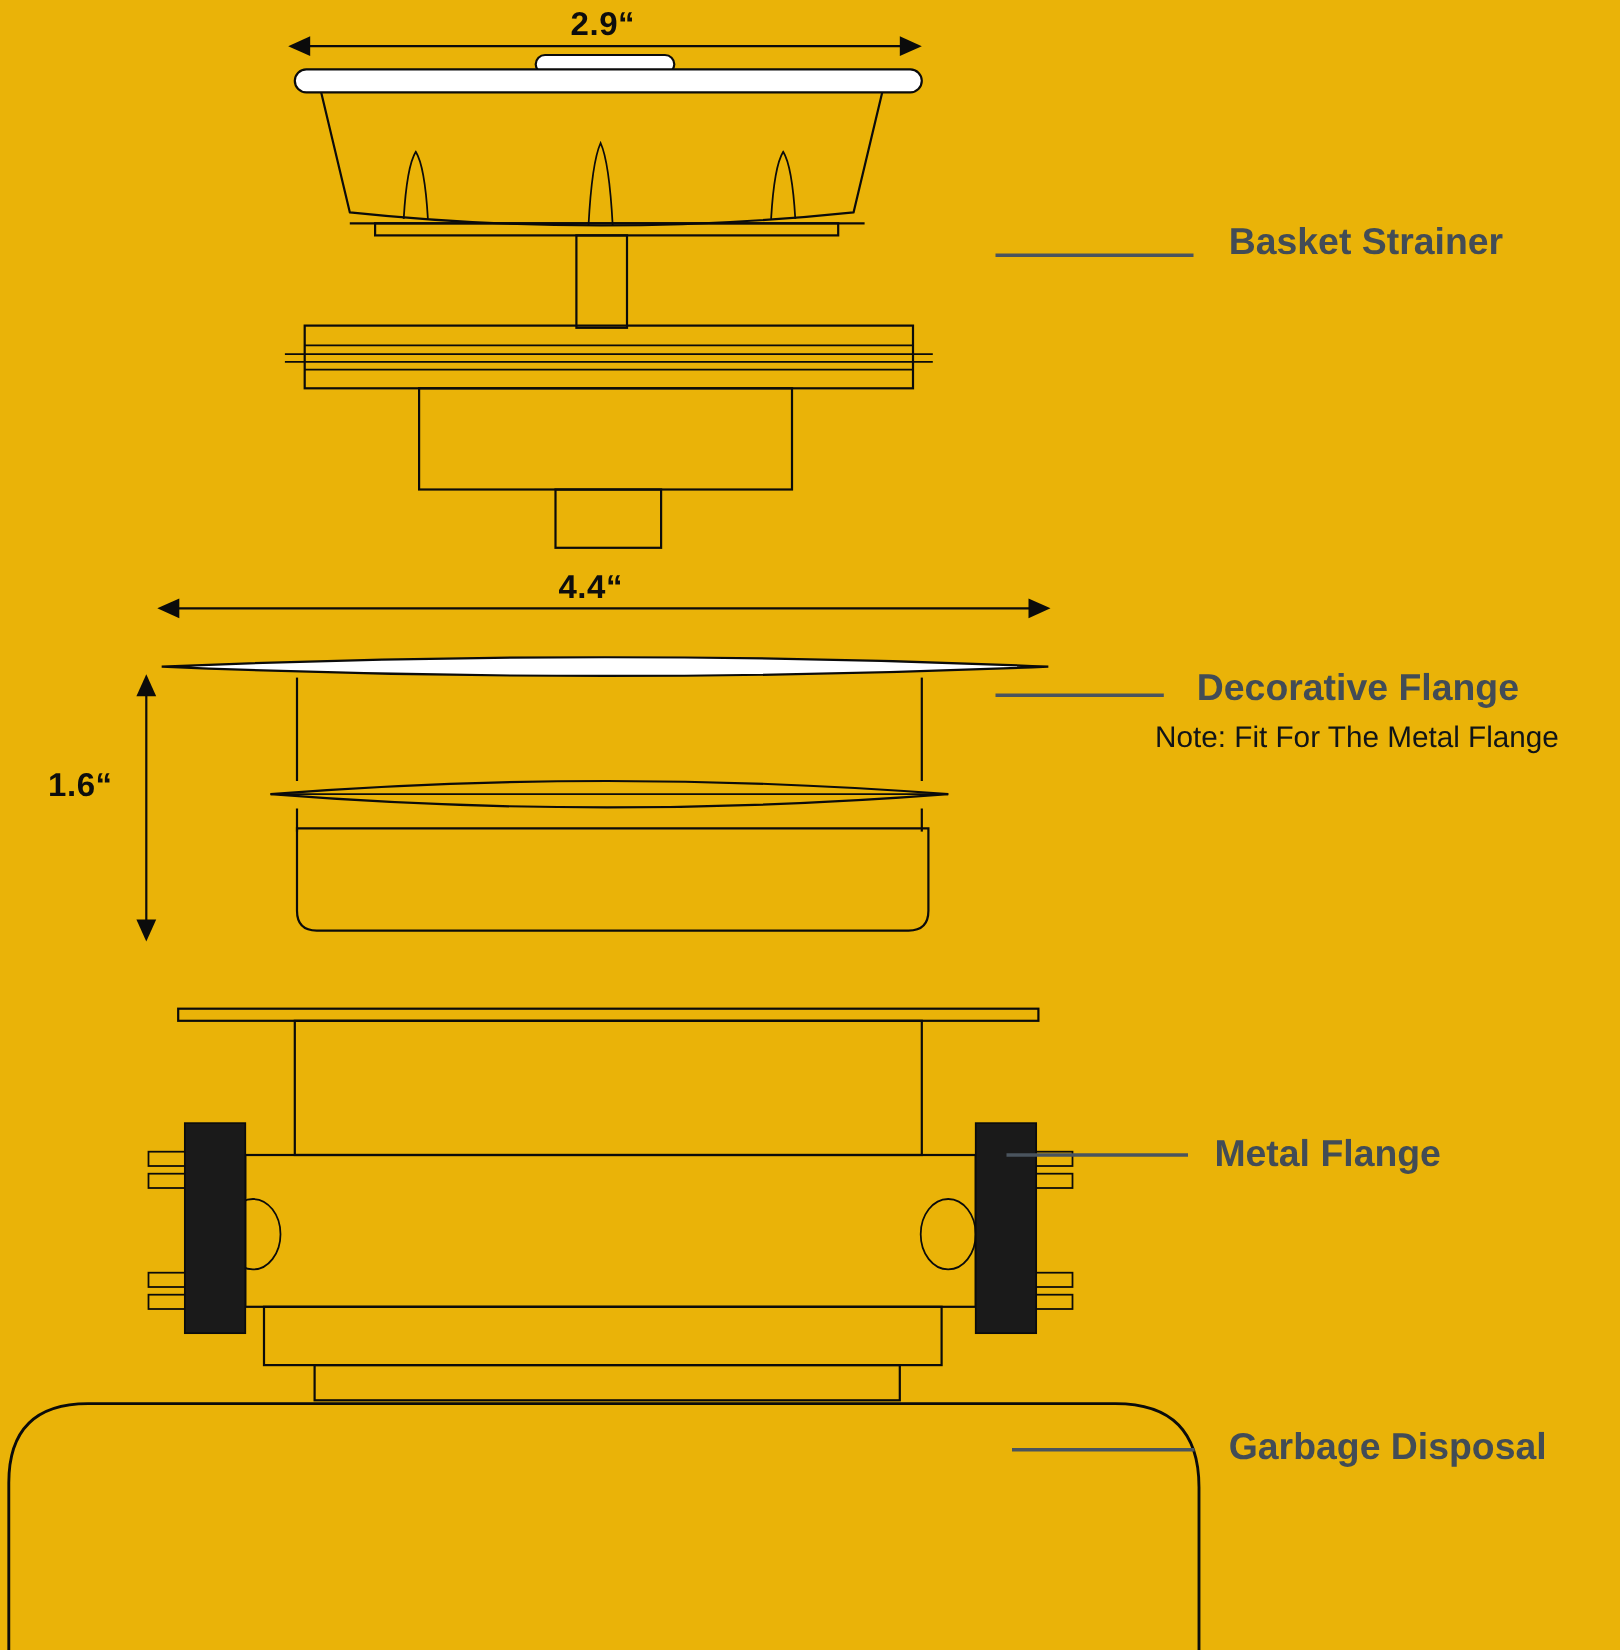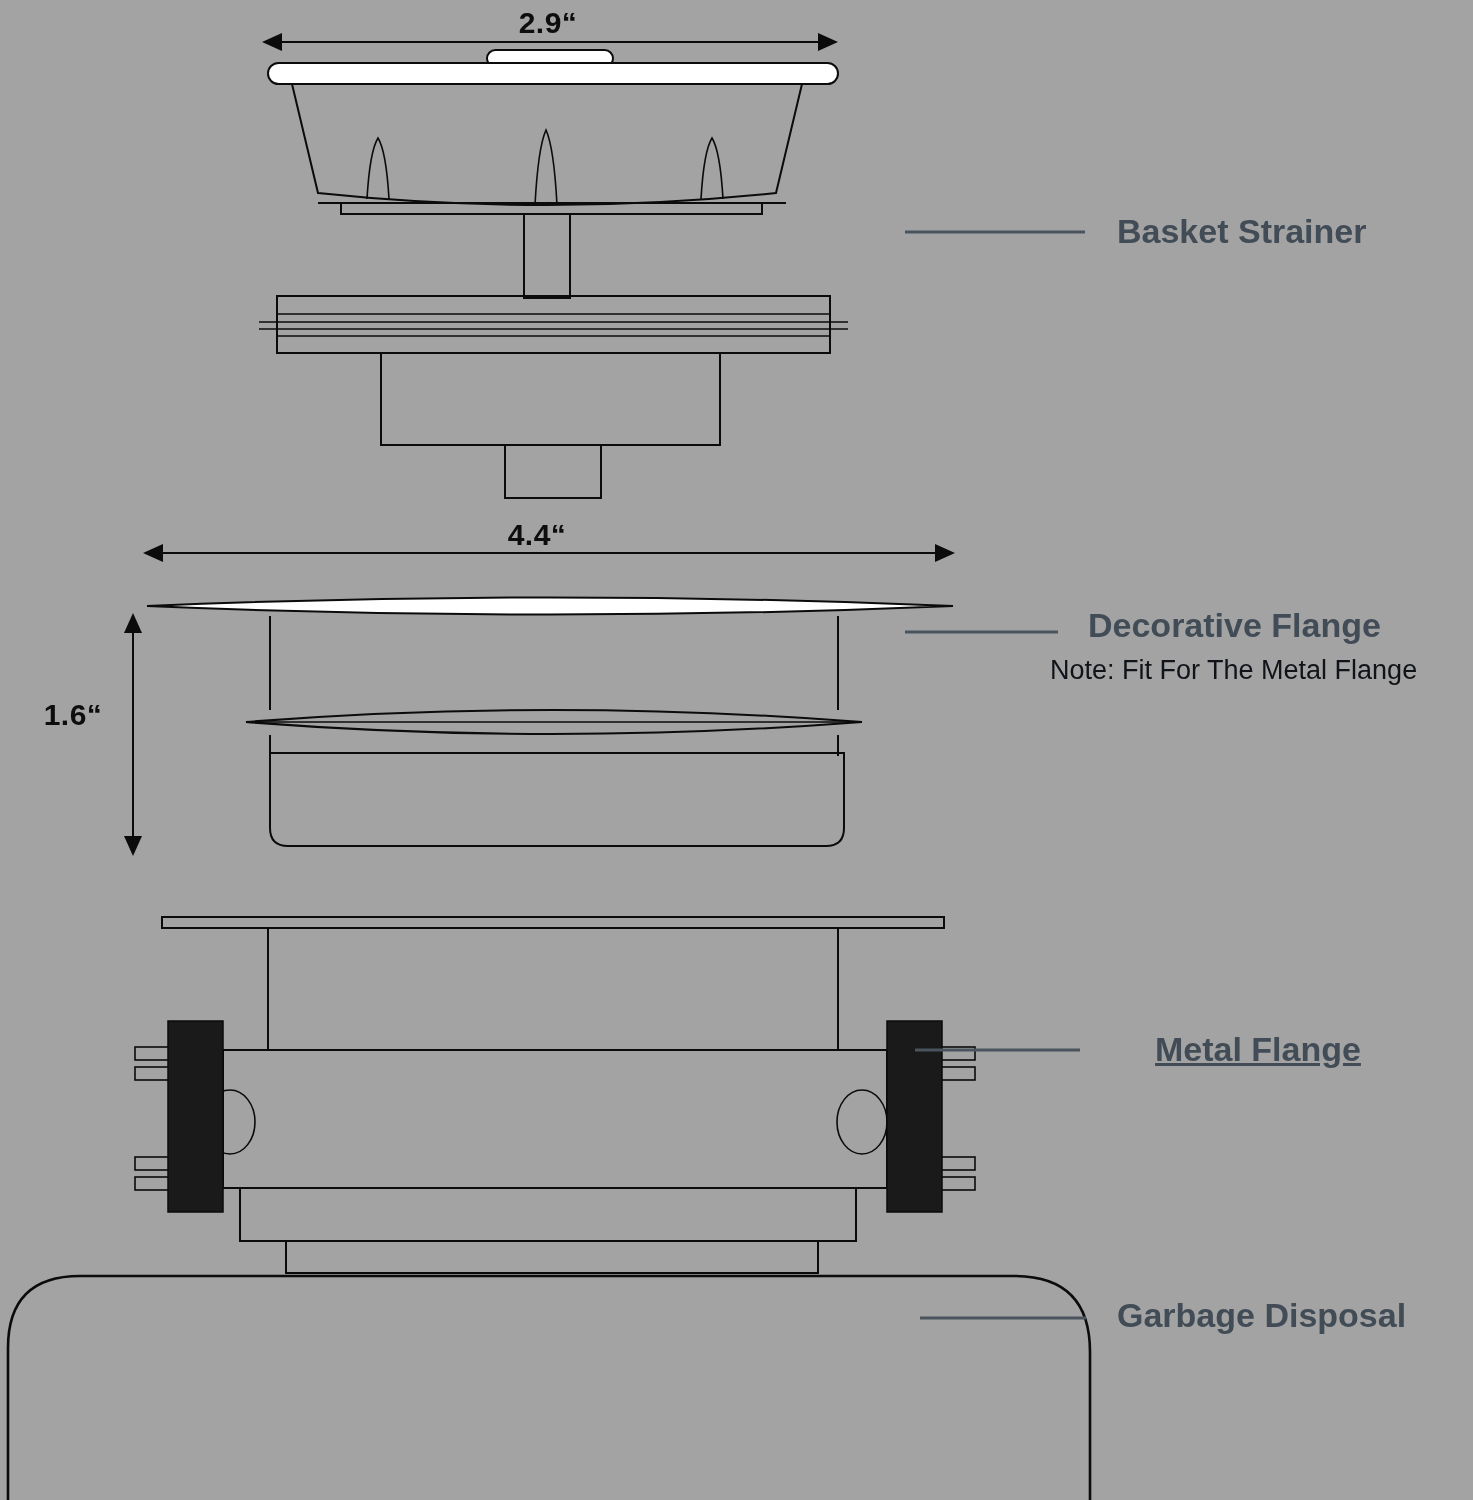--- a/index.html
+++ b/index.html
@@ -1,20 +1,20 @@
 <!DOCTYPE html>
 <html style="--line-color: #0b0b0b; --label-color: #424c56; --leader-color: #4a545e; --black-fill: #1a1a1a;"><head>
 <meta charset="utf-8">
 <style>
   html,body{margin:0;padding:0;background:#ffffff;}
   .canvas{
     position:relative;
     width:1473px;
     height:1500px;
-    background:#a3a3a3;
+    background:#eab308;
     font-family:"Liberation Sans", sans-serif;
     overflow:hidden;
   }
   .art{position:absolute;left:0;top:0;width:1473px;height:1500px;}
 
   .ln{fill:none;stroke:var(--line-color,#0b0b0b);stroke-width:2;}
   .lnthin{fill:none;stroke:var(--line-color,#0b0b0b);stroke-width:1.6;}
   .white{fill:#ffffff;stroke:var(--line-color,#0b0b0b);stroke-width:2;}
   .blk{fill:var(--black-fill,#1a1a1a);stroke:var(--line-color,#0b0b0b);stroke-width:1.5;}
   .arrowhead{fill:var(--line-color,#0b0b0b);stroke:none;}
@@ -151,29 +151,29 @@
     <g>
       <path class="ln" style="stroke-width:2.6" d="M 8 1500 L 8 1348 Q 8 1276 80 1276 L 1014 1276 Q 1090 1276 1090 1352 L 1090 1500"></path>
     </g>
 
     <line class="leader" x1="920" y1="1318" x2="1086" y2="1318"></line>
 
   </svg>
 
   <div class="dim-label" style="left:448px;top:6px;width:200px;">2.9“</div>
 
-  <div class="part-label" style="left:1117px;top:212px;">Basket Strainer</div>
+  <div class="part-label" style="left:1117px;top:201px;">Basket Strainer</div>
 
   <div class="dim-label" style="left:437px;top:518px;width:200px;">4.4“</div>
 
   <div class="part-label" style="left:1088px;top:606px;">Decorative Flange</div>
 
   <div class="note">
     <div>Note: Fit For The Metal Flange</div>
   </div>
 
   <div class="dim-label" style="left:28px;top:698px;width:90px;">1.6“</div>
 
-  <div class="part-label" style="left:1155px;top:1030px;text-decoration:underline;">Metal Flange</div>
+  <div class="part-label" style="left:1104px;top:1030px;">Metal Flange</div>
 
   <div class="part-label" style="left:1117px;top:1296px;">Garbage Disposal</div>
 
 </div>
 
 </body></html>

